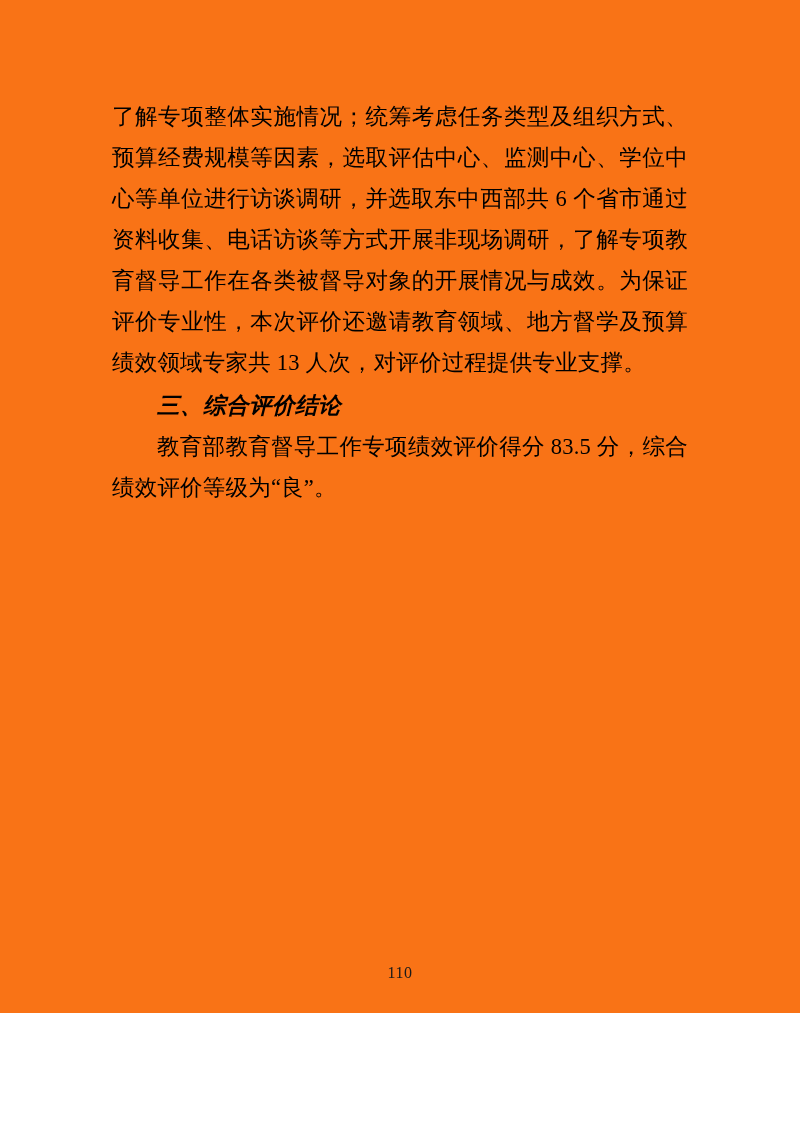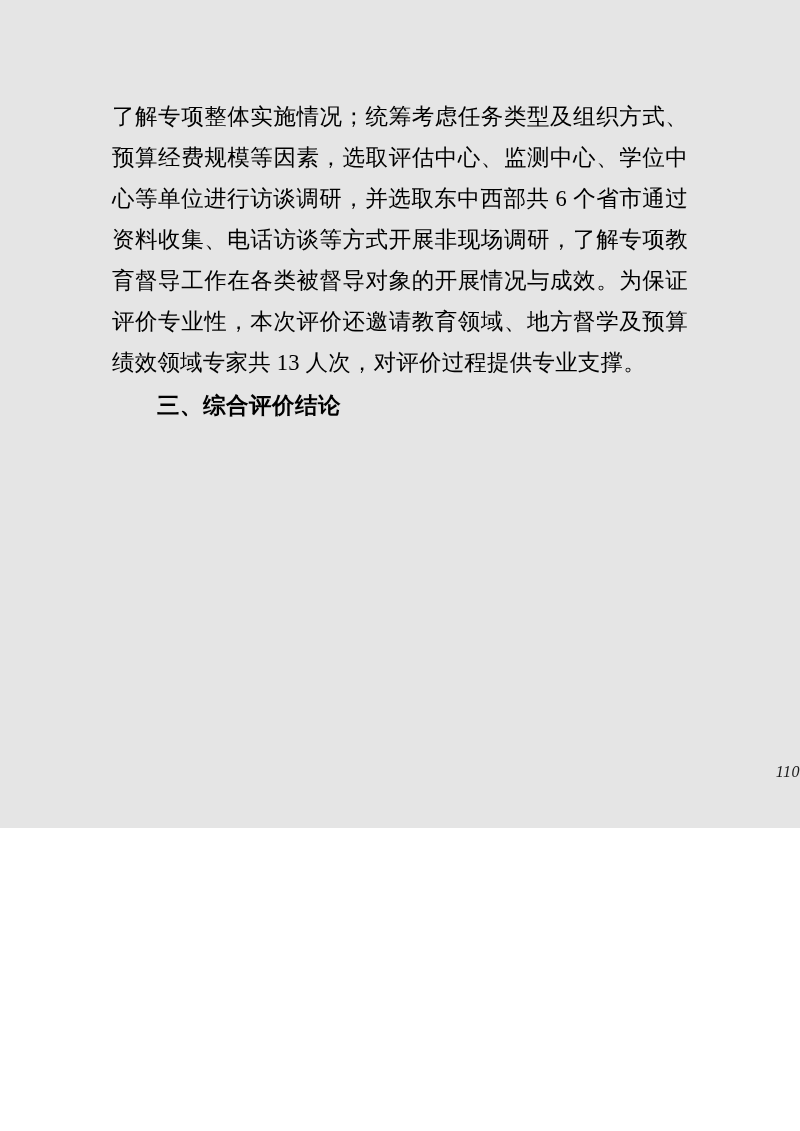--- a/index.html
+++ b/index.html
@@ -10,25 +10,25 @@
   body {
     width: 800px;
     height: 1131px;
     font-family: "Liberation Serif", "DejaVu Serif", serif;
     color: #000000;
     position: relative;
     overflow: hidden;
   }
   .page {
     width: 800px;
-    height: 828px;
+    height: 1013px;
     box-sizing: border-box;
     padding: 96px 112px 40px 112px;
     position: relative;
-    background: #e5e5e5;
+    background: #f97316;
   }
   .doc-body {
     width: 576px;
   }
   p.para {
     margin: 0;
     font-size: 22.5px;
     line-height: 41px;
     text-align: justify;
     text-justify: inter-ideograph;
@@ -40,48 +40,49 @@
     text-indent: 45px;
   }
   h2.section-heading {
     margin: 0;
     font-size: 22.5px;
     line-height: 41px;
     font-weight: bold;
     text-indent: 45px;
     letter-spacing: 0.5px;
     font-family: "Liberation Sans", "DejaVu Sans", sans-serif;
+    font-style: italic;
   }
   .gap-small {
     height: 2px;
   }
   .page-number {
     position: absolute;
     left: 0;
     right: 0;
-    bottom: 47px;
-    text-align: right;
+    bottom: 31px;
+    text-align: center;
     font-size: 16px;
     font-family: "Liberation Serif", "DejaVu Serif", serif;
     color: #1a1a1a;
     letter-spacing: 0.5px;
-    font-style: italic;
   }
 </style>
 </head>
 <body>
 
 <div class="page">
   <div class="doc-body">
 
     <p class="para">了解专项整体实施情况；统筹考虑任务类型及组织方式、预算经费规模等因素，选取评估中心、监测中心、学位中心等单位进行访谈调研，并选取东中西部共 6 个省市通过资料收集、电话访谈等方式开展非现场调研，了解专项教育督导工作在各类被督导对象的开展情况与成效。为保证评价专业性，本次评价还邀请教育领域、地方督学及预算绩效领域专家共 13 人次，对评价过程提供专业支撑。</p>
 
     <div class="gap-small"></div>
 
     <h2 class="section-heading">三、综合评价结论</h2>
 
+    <p class="para indent2">教育部教育督导工作专项绩效评价得分 83.5 分，综合绩效评价等级为“良”。</p>
 
 
 
   </div>
 
   <div class="page-number">110</div>
 </div>
 
 </body></html>

